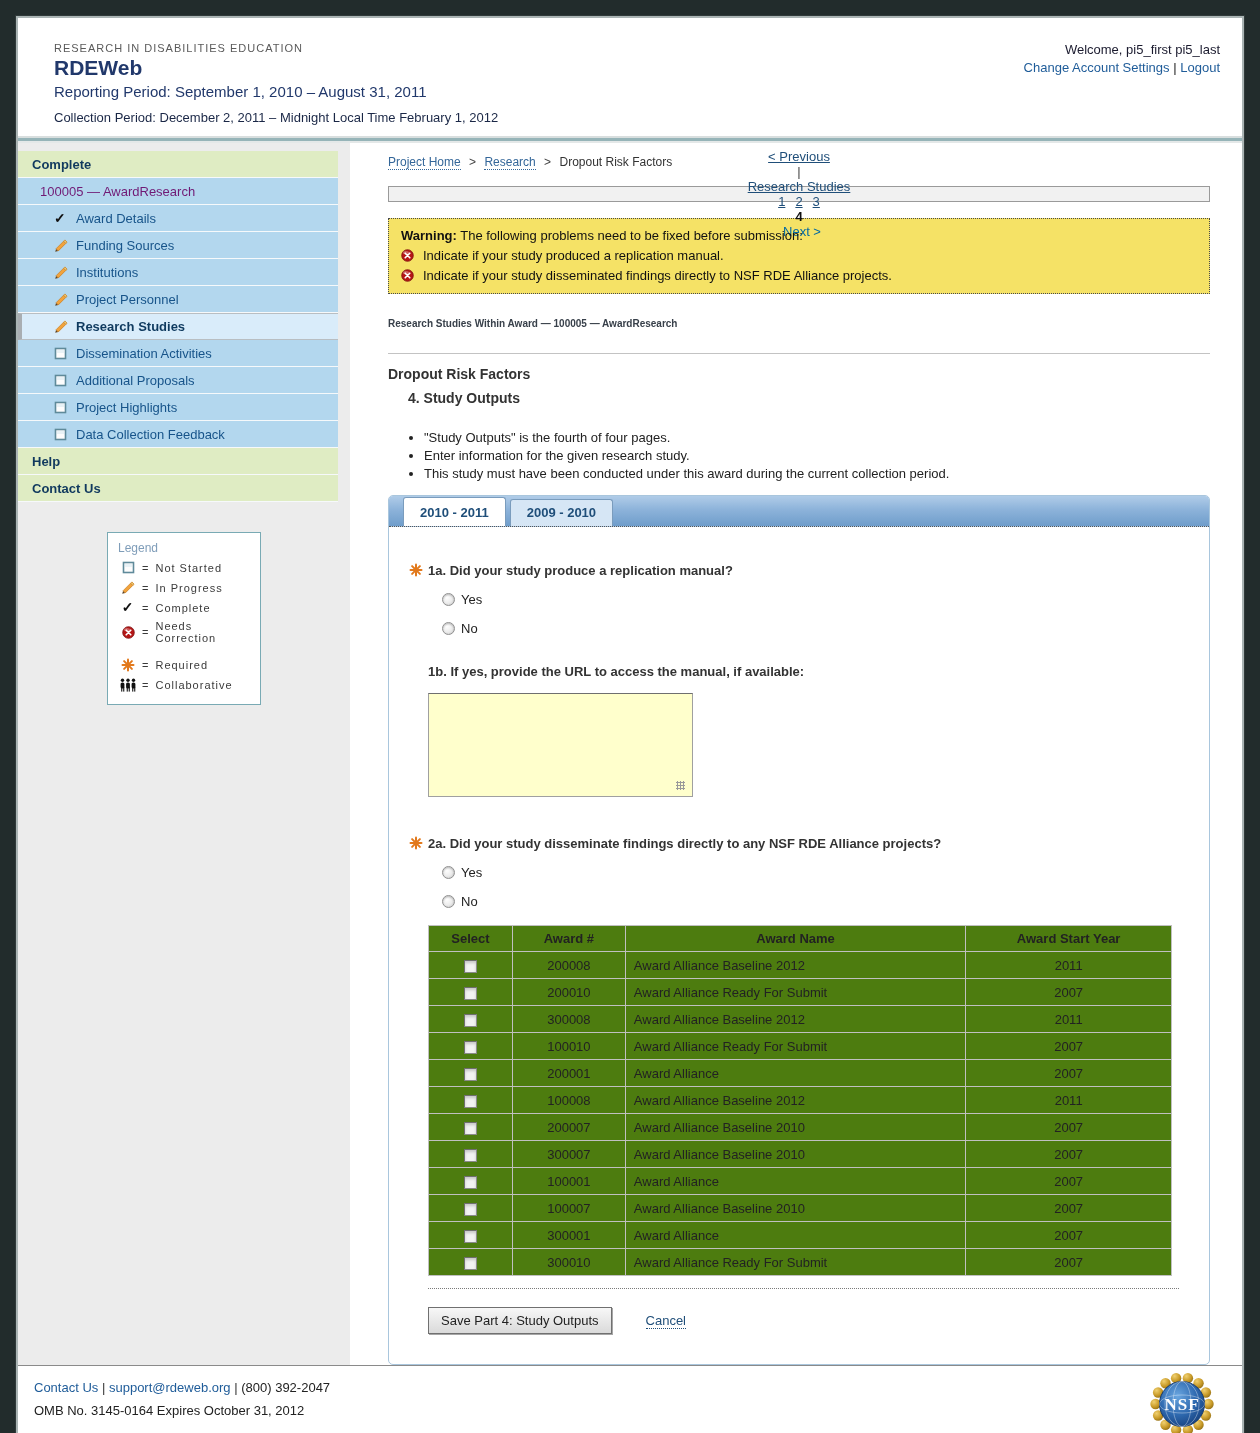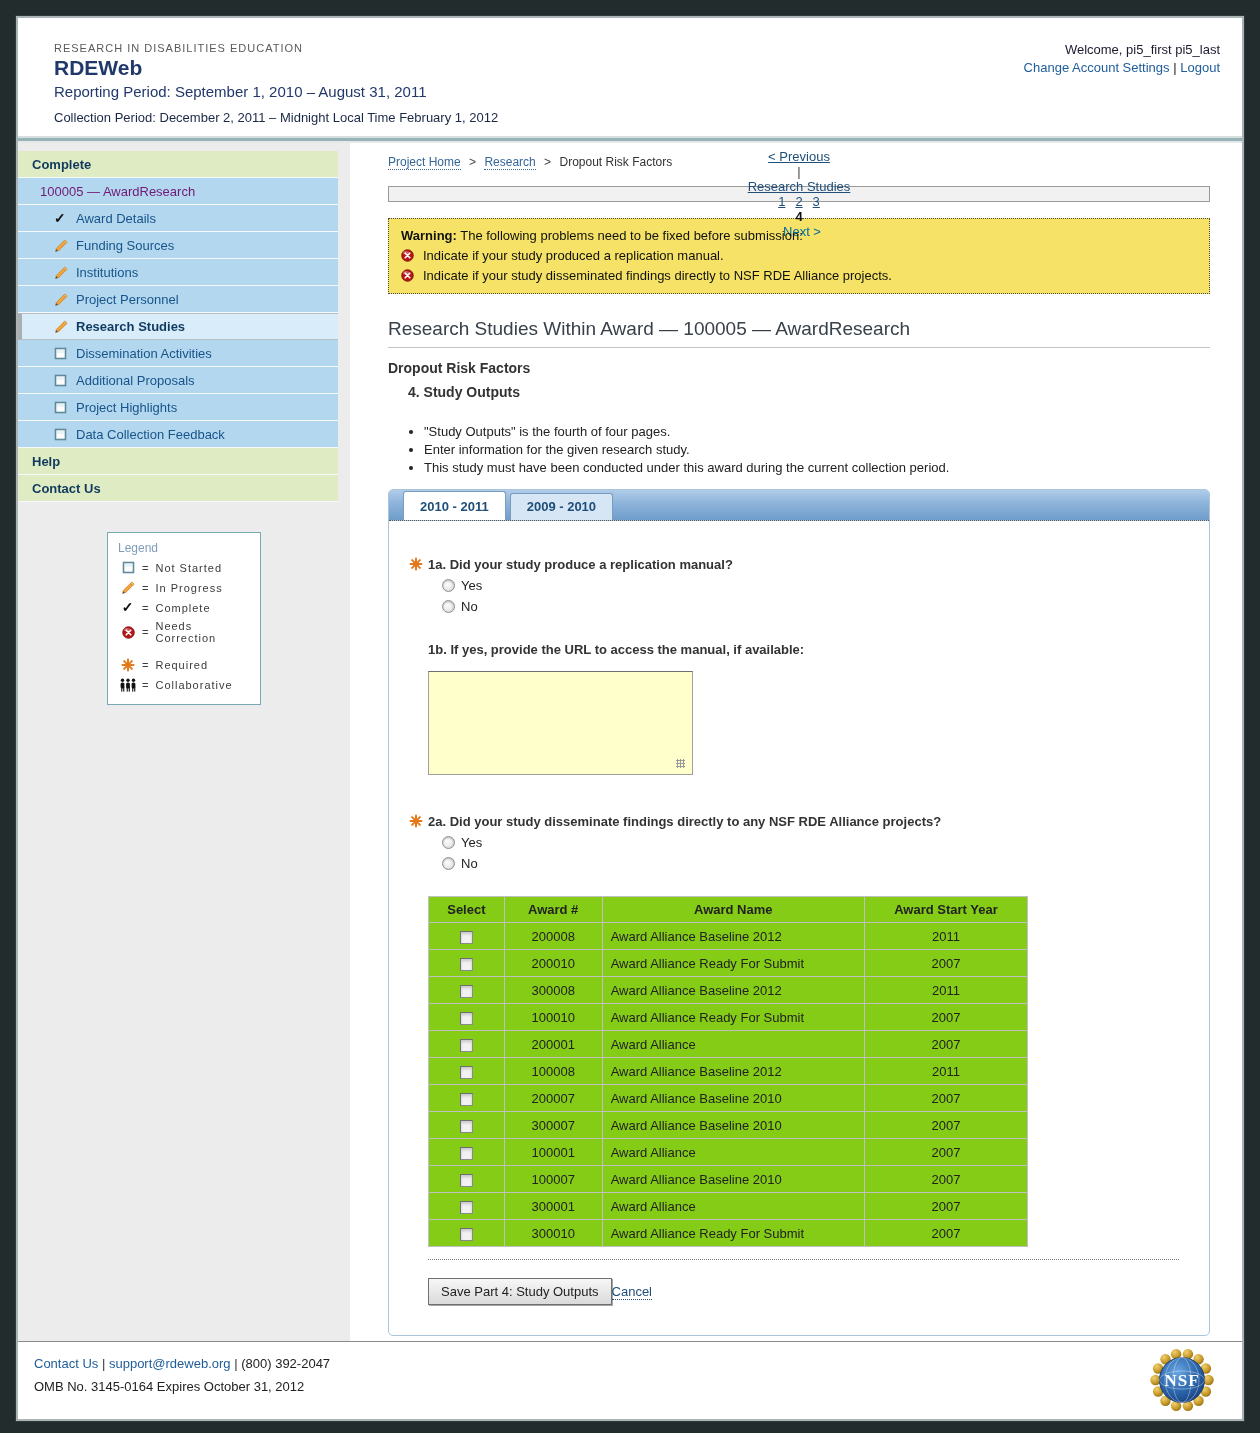--- a/index.html
+++ b/index.html
@@ -74,21 +74,21 @@
   .pager .pipe { color:#444; margin:0 6px; }
   .pager .cur { font-weight:bold; color:#111; margin:0 6px; }
   .pager .next { color:#0369a1; margin-left:6px; }
   .warnbox {
     background:#f5e266; border:1px dotted #4a4a4a;
     padding:9px 12px 10px 12px; margin-bottom:24px; font-size:13px; color:#111;
   }
   .warnbox .wtitle { font-weight:bold; }
   .warn-item { margin-top:5px; display:flex; align-items:center; }
   .warn-item .mi-icon { width:17px; }
-  .sec-title { font-size:19px; font-weight:normal; color:#38404a; padding-bottom:7px; border-bottom:1px solid #c3c3c3; }
+  .sec-title { font-size:10px; font-weight:bold; color:#38404a; padding-bottom:24px; border-bottom:1px solid #c3c3c3; }
   .study-title { font-size:14px; font-weight:bold; color:#333; margin-top:12px; }
   .page-part { font-size:14px; font-weight:bold; color:#333; margin-top:8px; margin-left:20px; }
   ul.bullets { margin:24px 0 0 36px; }
   ul.bullets li { margin-bottom:3px; font-size:13px; color:#222; }
   
   .panel { border:1px solid #a9c6dd; border-radius:5px; margin-top:14px; padding-bottom:30px; }
   .tab-strip {
     height:31px; border-radius:4px 4px 0 0;
     background:linear-gradient(180deg,#b0cce8 0%,#8db3da 45%,#6f9dcb 100%);
     display:flex; align-items:flex-end; padding-left:14px;
@@ -98,63 +98,63 @@
     font-weight:bold; font-size:13px; color:#1f4e79;
     border:1px solid #7a9cbd; border-bottom:none; border-radius:3px 3px 0 0;
     padding:5px 16px 6px 16px; margin-right:4px; cursor:pointer;
     background:#d6e6f5;
   }
   .tab.active { background:#fff; padding-top:7px; }
   .panel-body { padding:0 30px 0 39px; }
   .q-block { position:relative; margin-top:36px; }
   .q-label { font-size:13px; font-weight:bold; color:#333; }
   .req-star { position:absolute; left:-19px; top:0px; }
-  .opt-row { display:flex; align-items:center; margin:6px 0 0 14px; font-size:13px; color:#222; }
+  .opt-row { display:flex; align-items:center; margin:14px 0 0 14px; font-size:13px; color:#222; }
   .radio {
     width:13px; height:13px; border-radius:50%;
     border:1px solid #8f8f8f;
     background:radial-gradient(circle at 35% 30%, #ffffff 0%, #ececec 55%, #cccccc 100%);
     box-shadow:inset 0 1px 2px rgba(0,0,0,.25);
     margin-right:6px; flex:none; cursor:pointer;
   }
   .q1b { margin-top:28px; }
   .ta-wrap { position:relative; margin-top:14px; }
   textarea.url-box {
     width:265px; height:104px; resize:none;
     background:#ffffcc; border:1px solid #a0a0a0; border-top-color:#6f6f6f;
     font-family:"Liberation Sans", sans-serif; font-size:13px; padding:4px;
   }
   .grip {
     position:absolute; left:248px; top:88px; width:9px; height:9px;
     background-image:radial-gradient(#9a9a9a 1px, transparent 1.2px);
     background-size:3px 3px;
   }
   
-  table.awards { border-collapse:collapse; margin-top:25px; width:600px; background:#84cc16; }
+  table.awards { border-collapse:collapse; margin-top:16px; width:744px; background:#4d7c0f; }
   table.awards th, table.awards td { border:1px solid #c0c0c0; font-size:13px; padding:4px 8px; height:27px; }
   table.awards th { font-weight:bold; text-align:center; height:26px; color:#222; }
   td.c-sel { width:84px; text-align:center; }
   td.c-num { width:113px; text-align:center; }
   td.c-name { width:341px; text-align:left; padding-left:10px; }
   td.c-year { width:206px; text-align:center; }
   .cbx {
     display:inline-block; width:13px; height:13px;
     border:1px solid #8a8a8a; border-top-color:#6f6f6f; border-left-color:#6f6f6f;
     background:#f2f2f2; box-shadow:inset 0 2px 3px rgba(0,0,0,.18);
     vertical-align:middle; cursor:pointer;
   }
   .dotted-rule { border-top:1px dotted #7a7a7a; margin-top:12px; }
   .btn-row { margin-top:18px; display:flex; align-items:center; }
   button.save {
     font-family:"Liberation Sans", sans-serif; font-size:13px; color:#222;
     background:linear-gradient(180deg,#f7f7f7,#dadada);
     border:1px solid #707070; box-shadow:1px 1px 0 rgba(0,0,0,.35);
     padding:5px 12px; cursor:pointer;
   }
-  a.cancel { color:#1f4e79; text-decoration:none; border-bottom:1px dotted #1f4e79; }
+  a.cancel { margin-left:34px; color:#1f4e79; text-decoration:none; border-bottom:1px dotted #1f4e79; }
   
   .ftr { border-top:1px solid #8a8a8a; padding:14px 16px 18px 16px; position:relative; min-height:78px; }
   .ftr-line1 { font-size:13px; }
   .ftr-line1 .sep { color:#333; }
   .ftr-line2 { font-size:13px; margin-top:8px; color:#222; }
   .nsf { position:absolute; right:28px; top:6px; }
   svg { display:block; }
   .mi-icon svg, .inline-ic svg { display:inline-block; }
 </style>
 </head>

